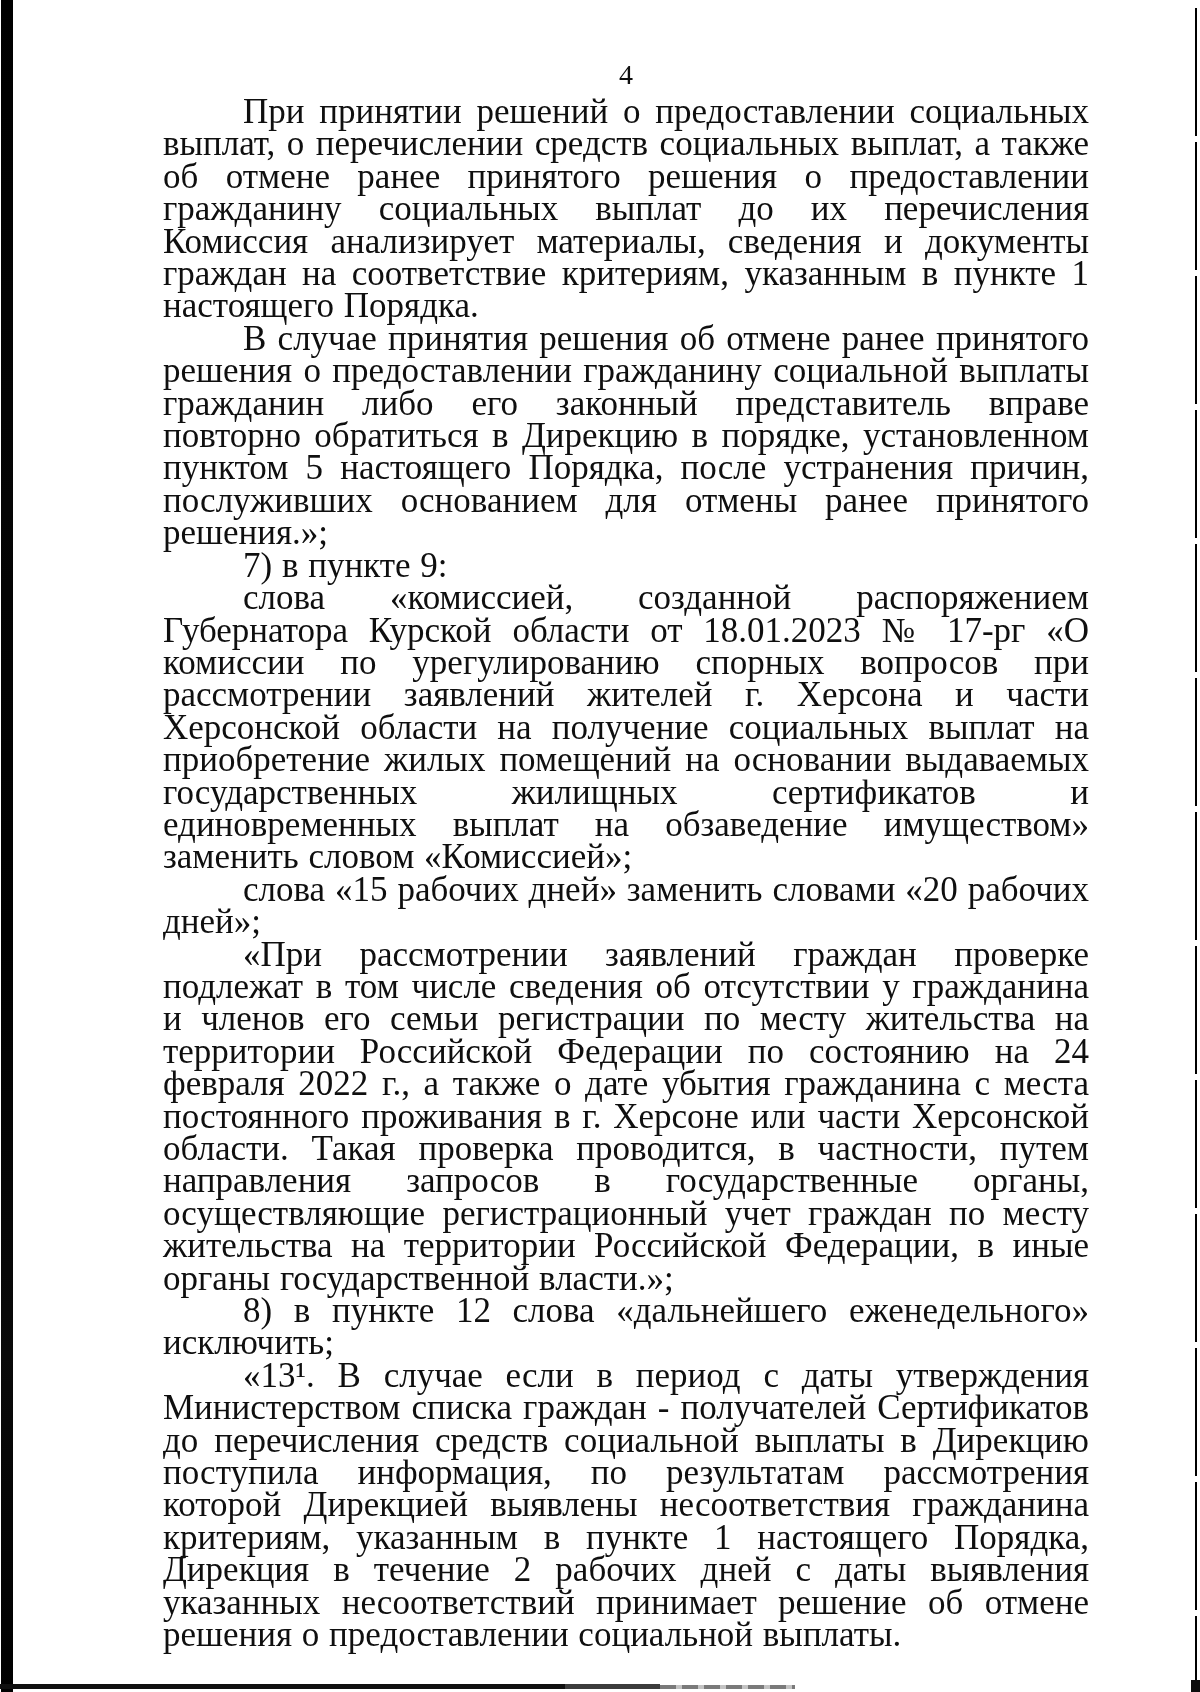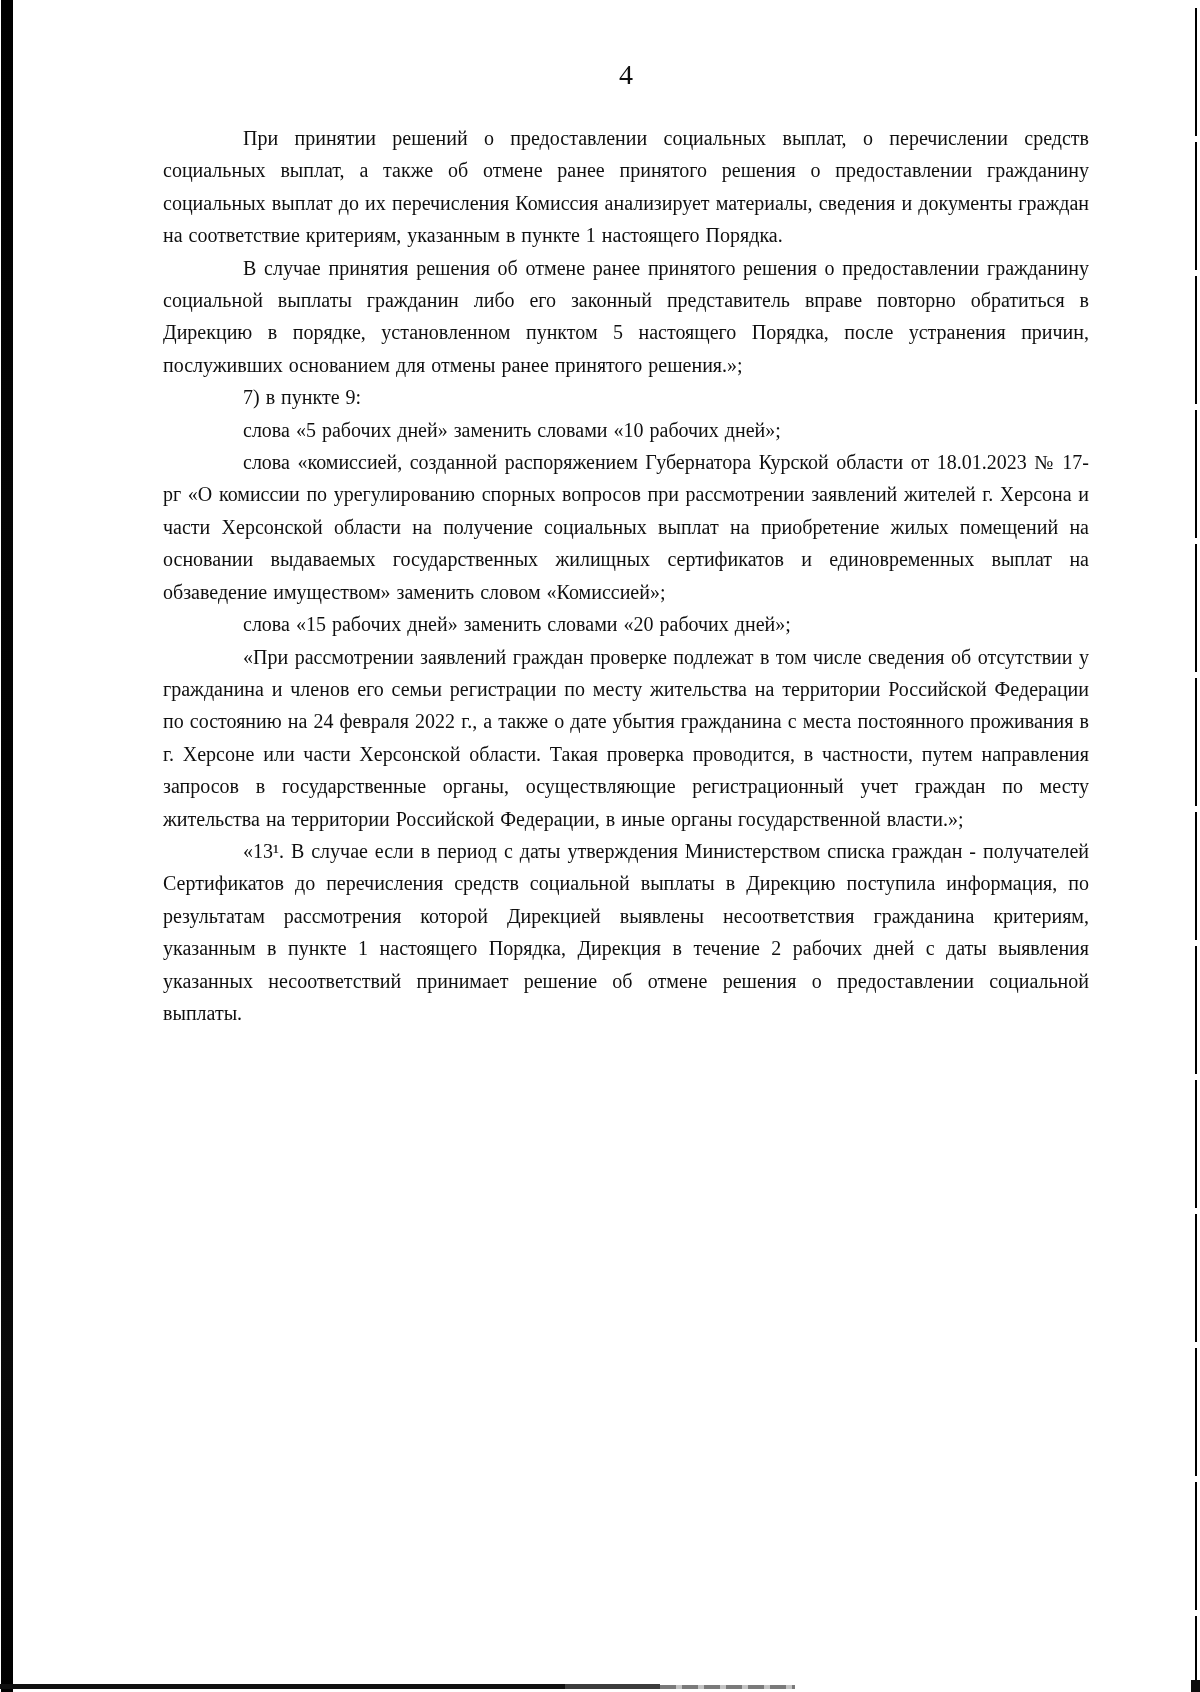--- a/index.html
+++ b/index.html
@@ -60,23 +60,23 @@
   .page-number {
     position: absolute;
     top: 60px; left: 163px;
     width: 926px;
     text-align: center;
     font-size: 28px;
     line-height: 30px;
   }
   .text-block {
     position: absolute;
-    top: 122px; left: 163px;
+    top: 96px; left: 163px;
     width: 926px;
-    font-size: 20px;
+    font-size: 35px;
     line-height: 32.4px;
     text-align: justify;
   }
   .text-block p {
     margin: 0;
     padding: 0;
     text-indent: 80px;
     word-spacing: 1px;
   }
 </style>
@@ -90,19 +90,19 @@
   <div class="scan-line-bottom-2"></div>
   <div class="scan-line-bottom-3"></div>
   <div class="scan-corner-br"></div>
 
   <div class="page-number">4</div>
 
   <div class="text-block" id="paragraphs">
       <p>При принятии решений о предоставлении социальных выплат, о перечислении средств социальных выплат, а также об отмене ранее принятого решения о предоставлении гражданину социальных выплат до их перечисления Комиссия анализирует материалы, сведения и документы граждан на соответствие критериям, указанным в пункте 1 настоящего Порядка.</p>
       <p>В случае принятия решения об отмене ранее принятого решения о предоставлении гражданину социальной выплаты гражданин либо его законный представитель вправе повторно обратиться в Дирекцию в порядке, установленном пунктом 5 настоящего Порядка, после устранения причин, послуживших основанием для отмены ранее принятого решения.»;</p>
       <p>7) в пункте 9:</p>
-      <p>слова «5 рабочих дней» заменить словами «10 рабочих дней»;</p>
       <p>слова «комиссией, созданной распоряжением Губернатора Курской области от 18.01.2023 № 17-рг «О комиссии по урегулированию спорных вопросов при рассмотрении заявлений жителей г. Херсона и части Херсонской области на получение социальных выплат на приобретение жилых помещений на основании выдаваемых государственных жилищных сертификатов и единовременных выплат на обзаведение имуществом» заменить словом «Комиссией»;</p>
       <p>слова «15 рабочих дней» заменить словами «20 рабочих дней»;</p>
       <p>«При рассмотрении заявлений граждан проверке подлежат в том числе сведения об отсутствии у гражданина и членов его семьи регистрации по месту жительства на территории Российской Федерации по состоянию на 24 февраля 2022 г., а также о дате убытия гражданина с места постоянного проживания в г. Херсоне или части Херсонской области. Такая проверка проводится, в частности, путем направления запросов в государственные органы, осуществляющие регистрационный учет граждан по месту жительства на территории Российской Федерации, в иные органы государственной власти.»;</p>
+      <p>8) в пункте 12 слова «дальнейшего еженедельного» исключить;</p>
       <p>«13¹. В случае если в период с даты утверждения Министерством списка граждан - получателей Сертификатов до перечисления средств социальной выплаты в Дирекцию поступила информация, по результатам рассмотрения которой Дирекцией выявлены несоответствия гражданина критериям, указанным в пункте 1 настоящего Порядка, Дирекция в течение 2 рабочих дней с даты выявления указанных несоответствий принимает решение об отмене решения о предоставлении социальной выплаты.</p>
     </div>
 </div>
 
 </body></html>

